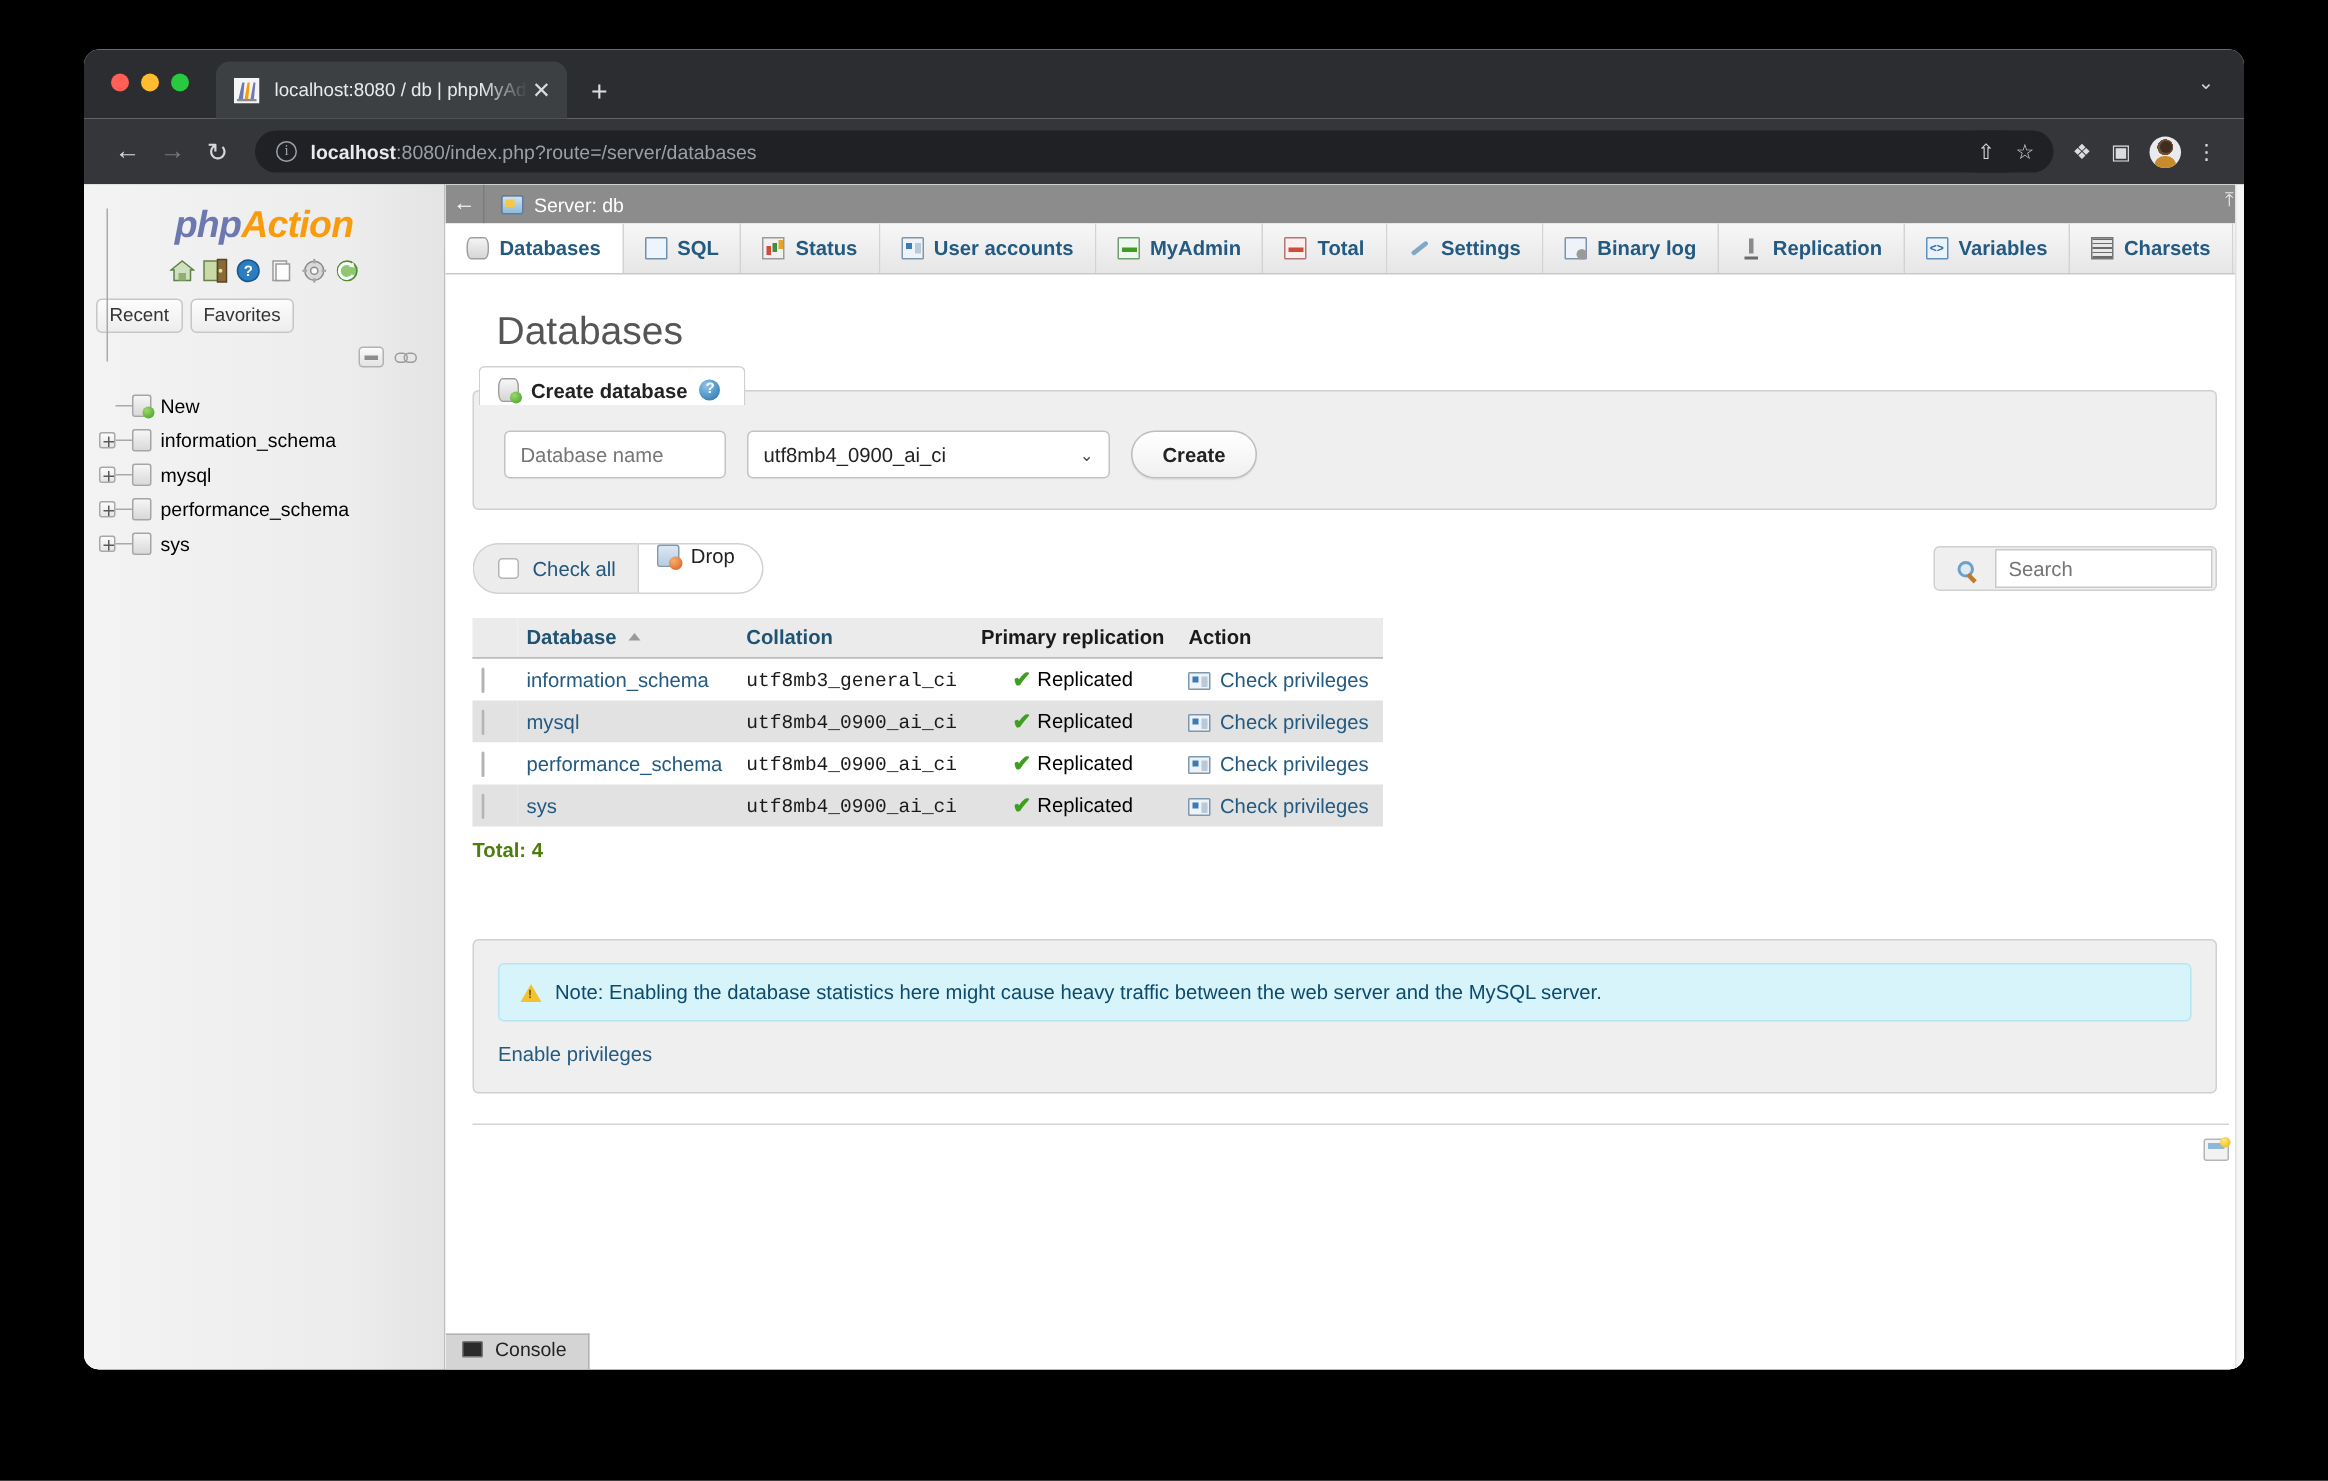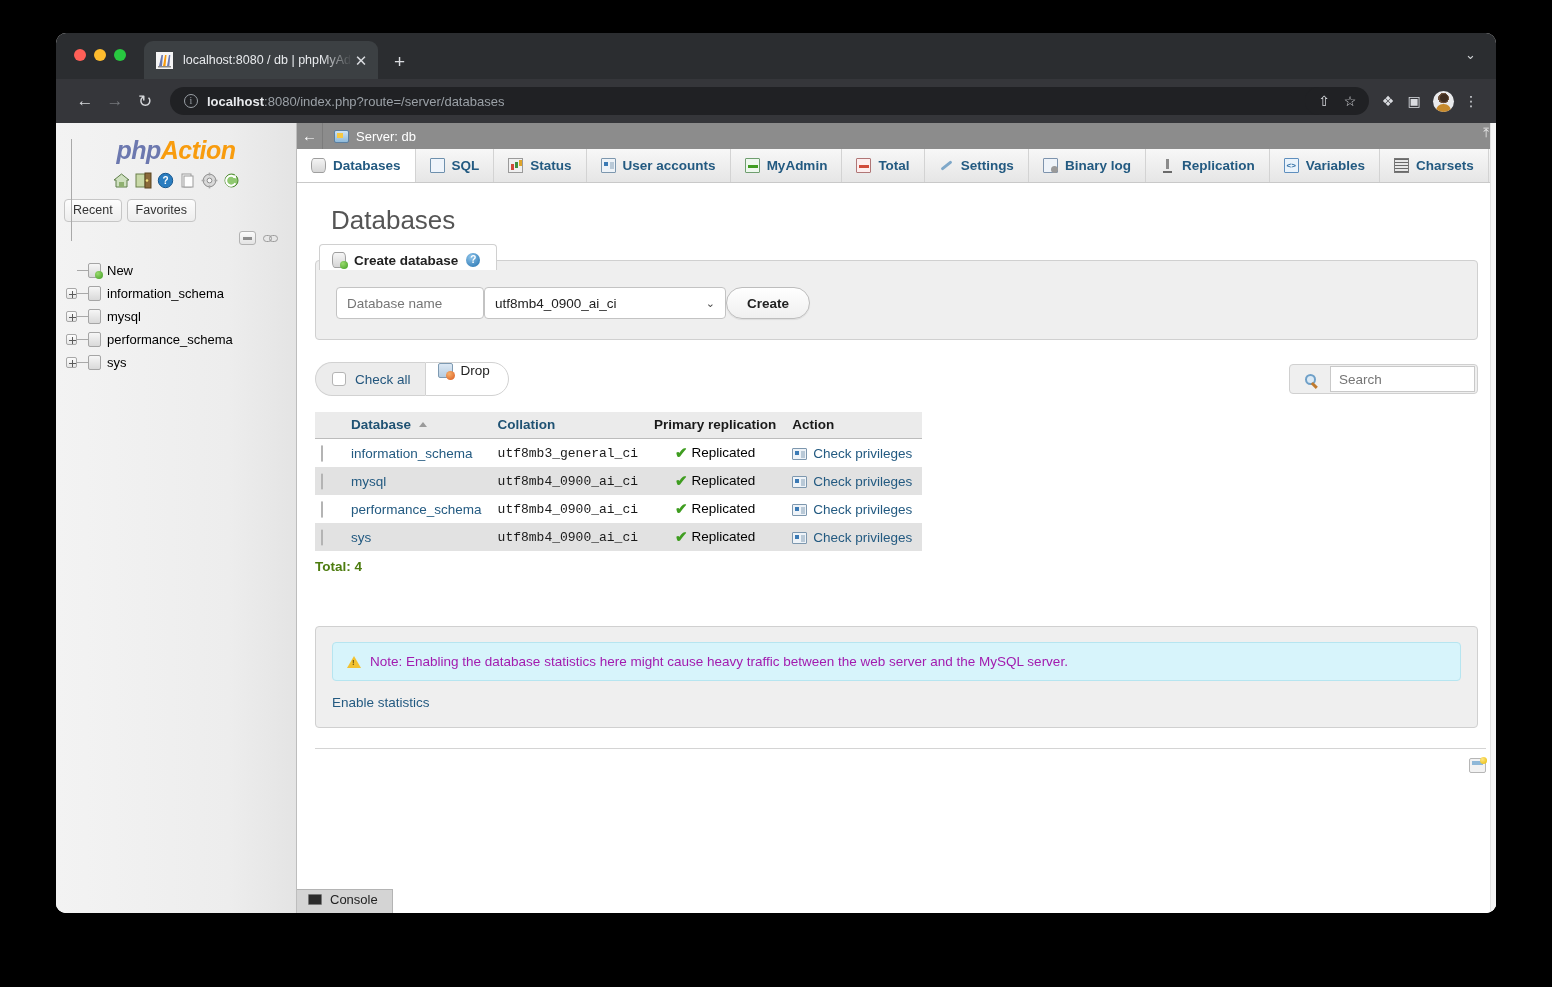--- a/index.html
+++ b/index.html
@@ -422,21 +422,21 @@
     width: 14px; height: 14px; border-radius: 50%;
     background: radial-gradient(circle at 36% 30%, #8fc4ea, #1f6fad);
     color: #fff; font-size: 10px; font-weight: bold;
     text-align: center; line-height: 14px;
   }
   #createbox {
     border: 1px solid #d0d0d0;
     background: #efefef;
     border-radius: 4px;
     padding: 26px 20px 20px 20px;
-    display: flex; align-items: center; 
+    display: flex; align-items: center; gap: 14px;
   }
   #dbname {
     width: 148px; height: 32px;
     border: 1px solid #c3c3c3;
     border-radius: 4px;
     background: #ffffff;
     font-size: 13.5px;
     color: #808080;
     padding: 0 10px;
     font-family: "Liberation Sans", sans-serif;
@@ -626,21 +626,21 @@
     background: #efefef;
     padding: 15px 16px 16px 16px;
   }
   #notebox {
     background: #d7f4fb;
     border: 1px solid #b6e5f0;
     border-radius: 4px;
     padding: 11px 14px;
     display: flex; align-items: center; gap: 9px;
     font-size: 13.5px;
-    color: #a21caf;
+    color: #0c4a6e;
   }
   #warn-icon {
     width: 0; height: 0;
     border-left: 7px solid transparent;
     border-right: 7px solid transparent;
     border-bottom: 12px solid #f2c230;
     position: relative;
     flex: 0 0 auto;
   }
   #warn-icon::after {
@@ -991,21 +991,21 @@
           </tbody>
         </table>
 
         <div id="total">Total: 4</div>
 
         <div id="notewrap">
           <div id="notebox">
             <span id="warn-icon"></span>
             <span>Note: Enabling the database statistics here might cause heavy traffic between the web server and the MySQL server.</span>
           </div>
-          <a href="#" id="enable-stats">Enable statistics</a>
+          <a href="#" id="enable-stats">Enable privileges</a>
         </div>
 
         <div id="footrule">
           <div id="corner-icon"></div>
         </div>
 
         <div id="console">
           <span id="console-icon"></span>
           <span>Console</span>
         </div>

